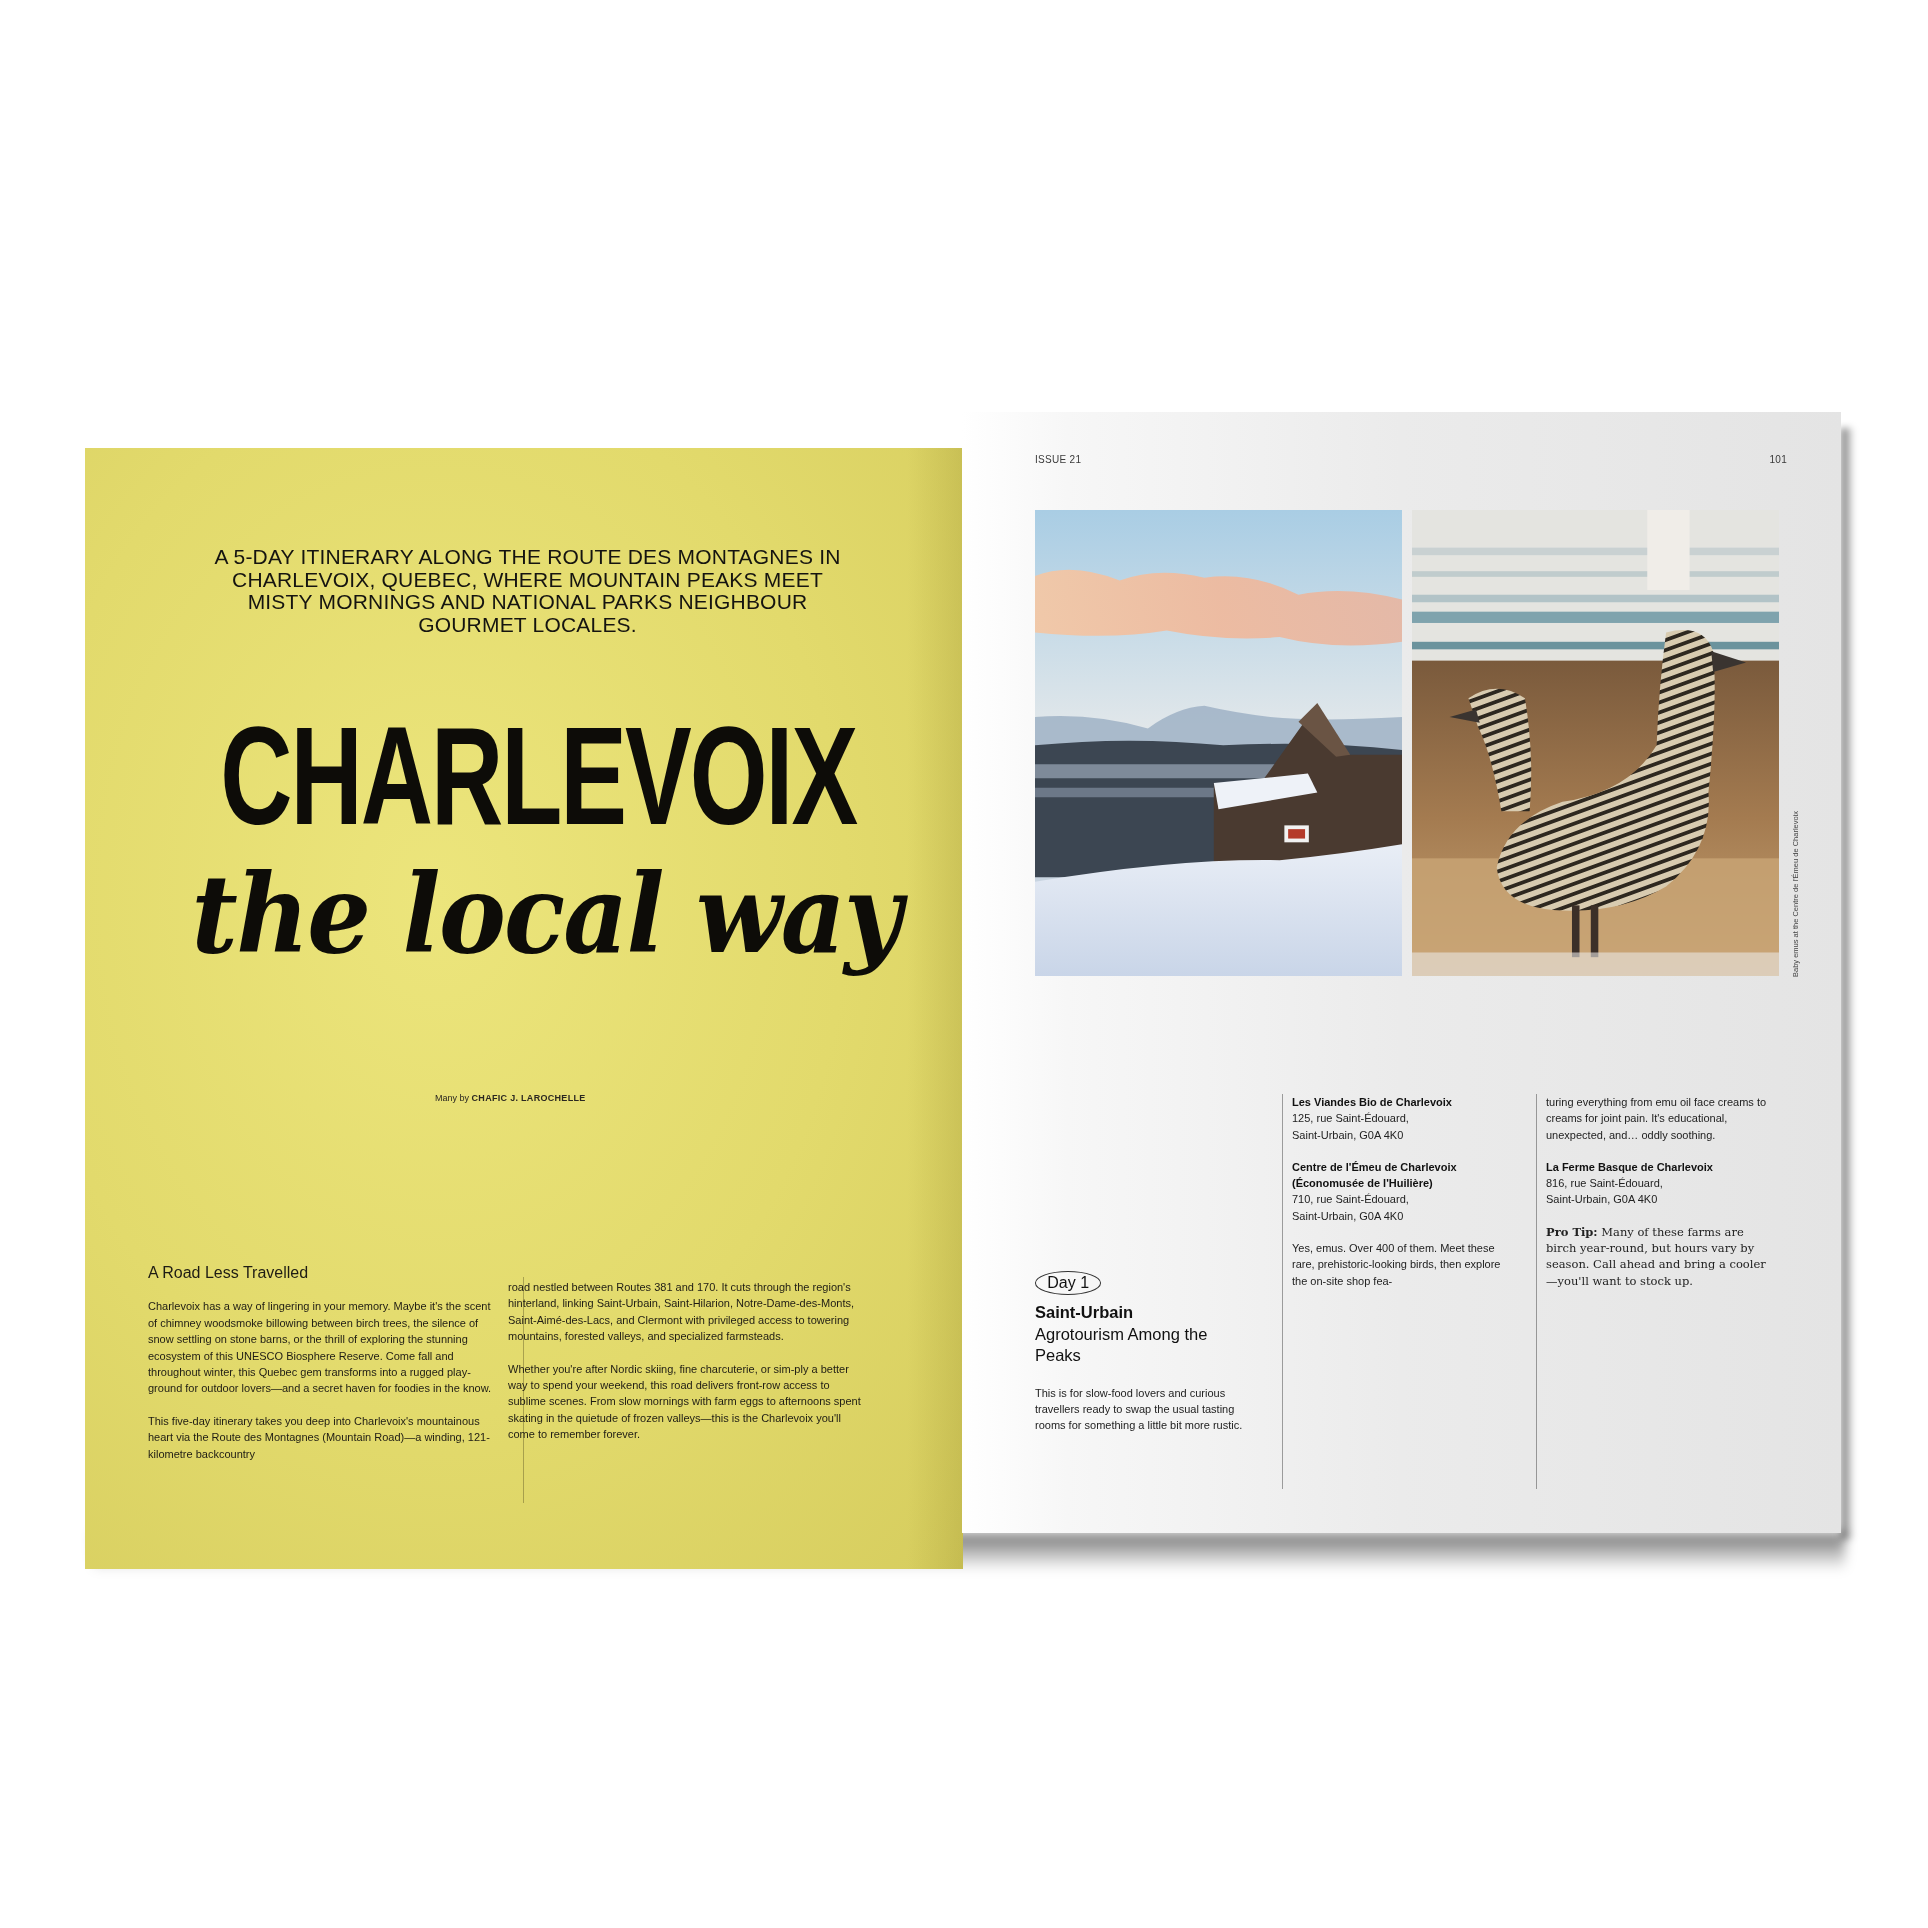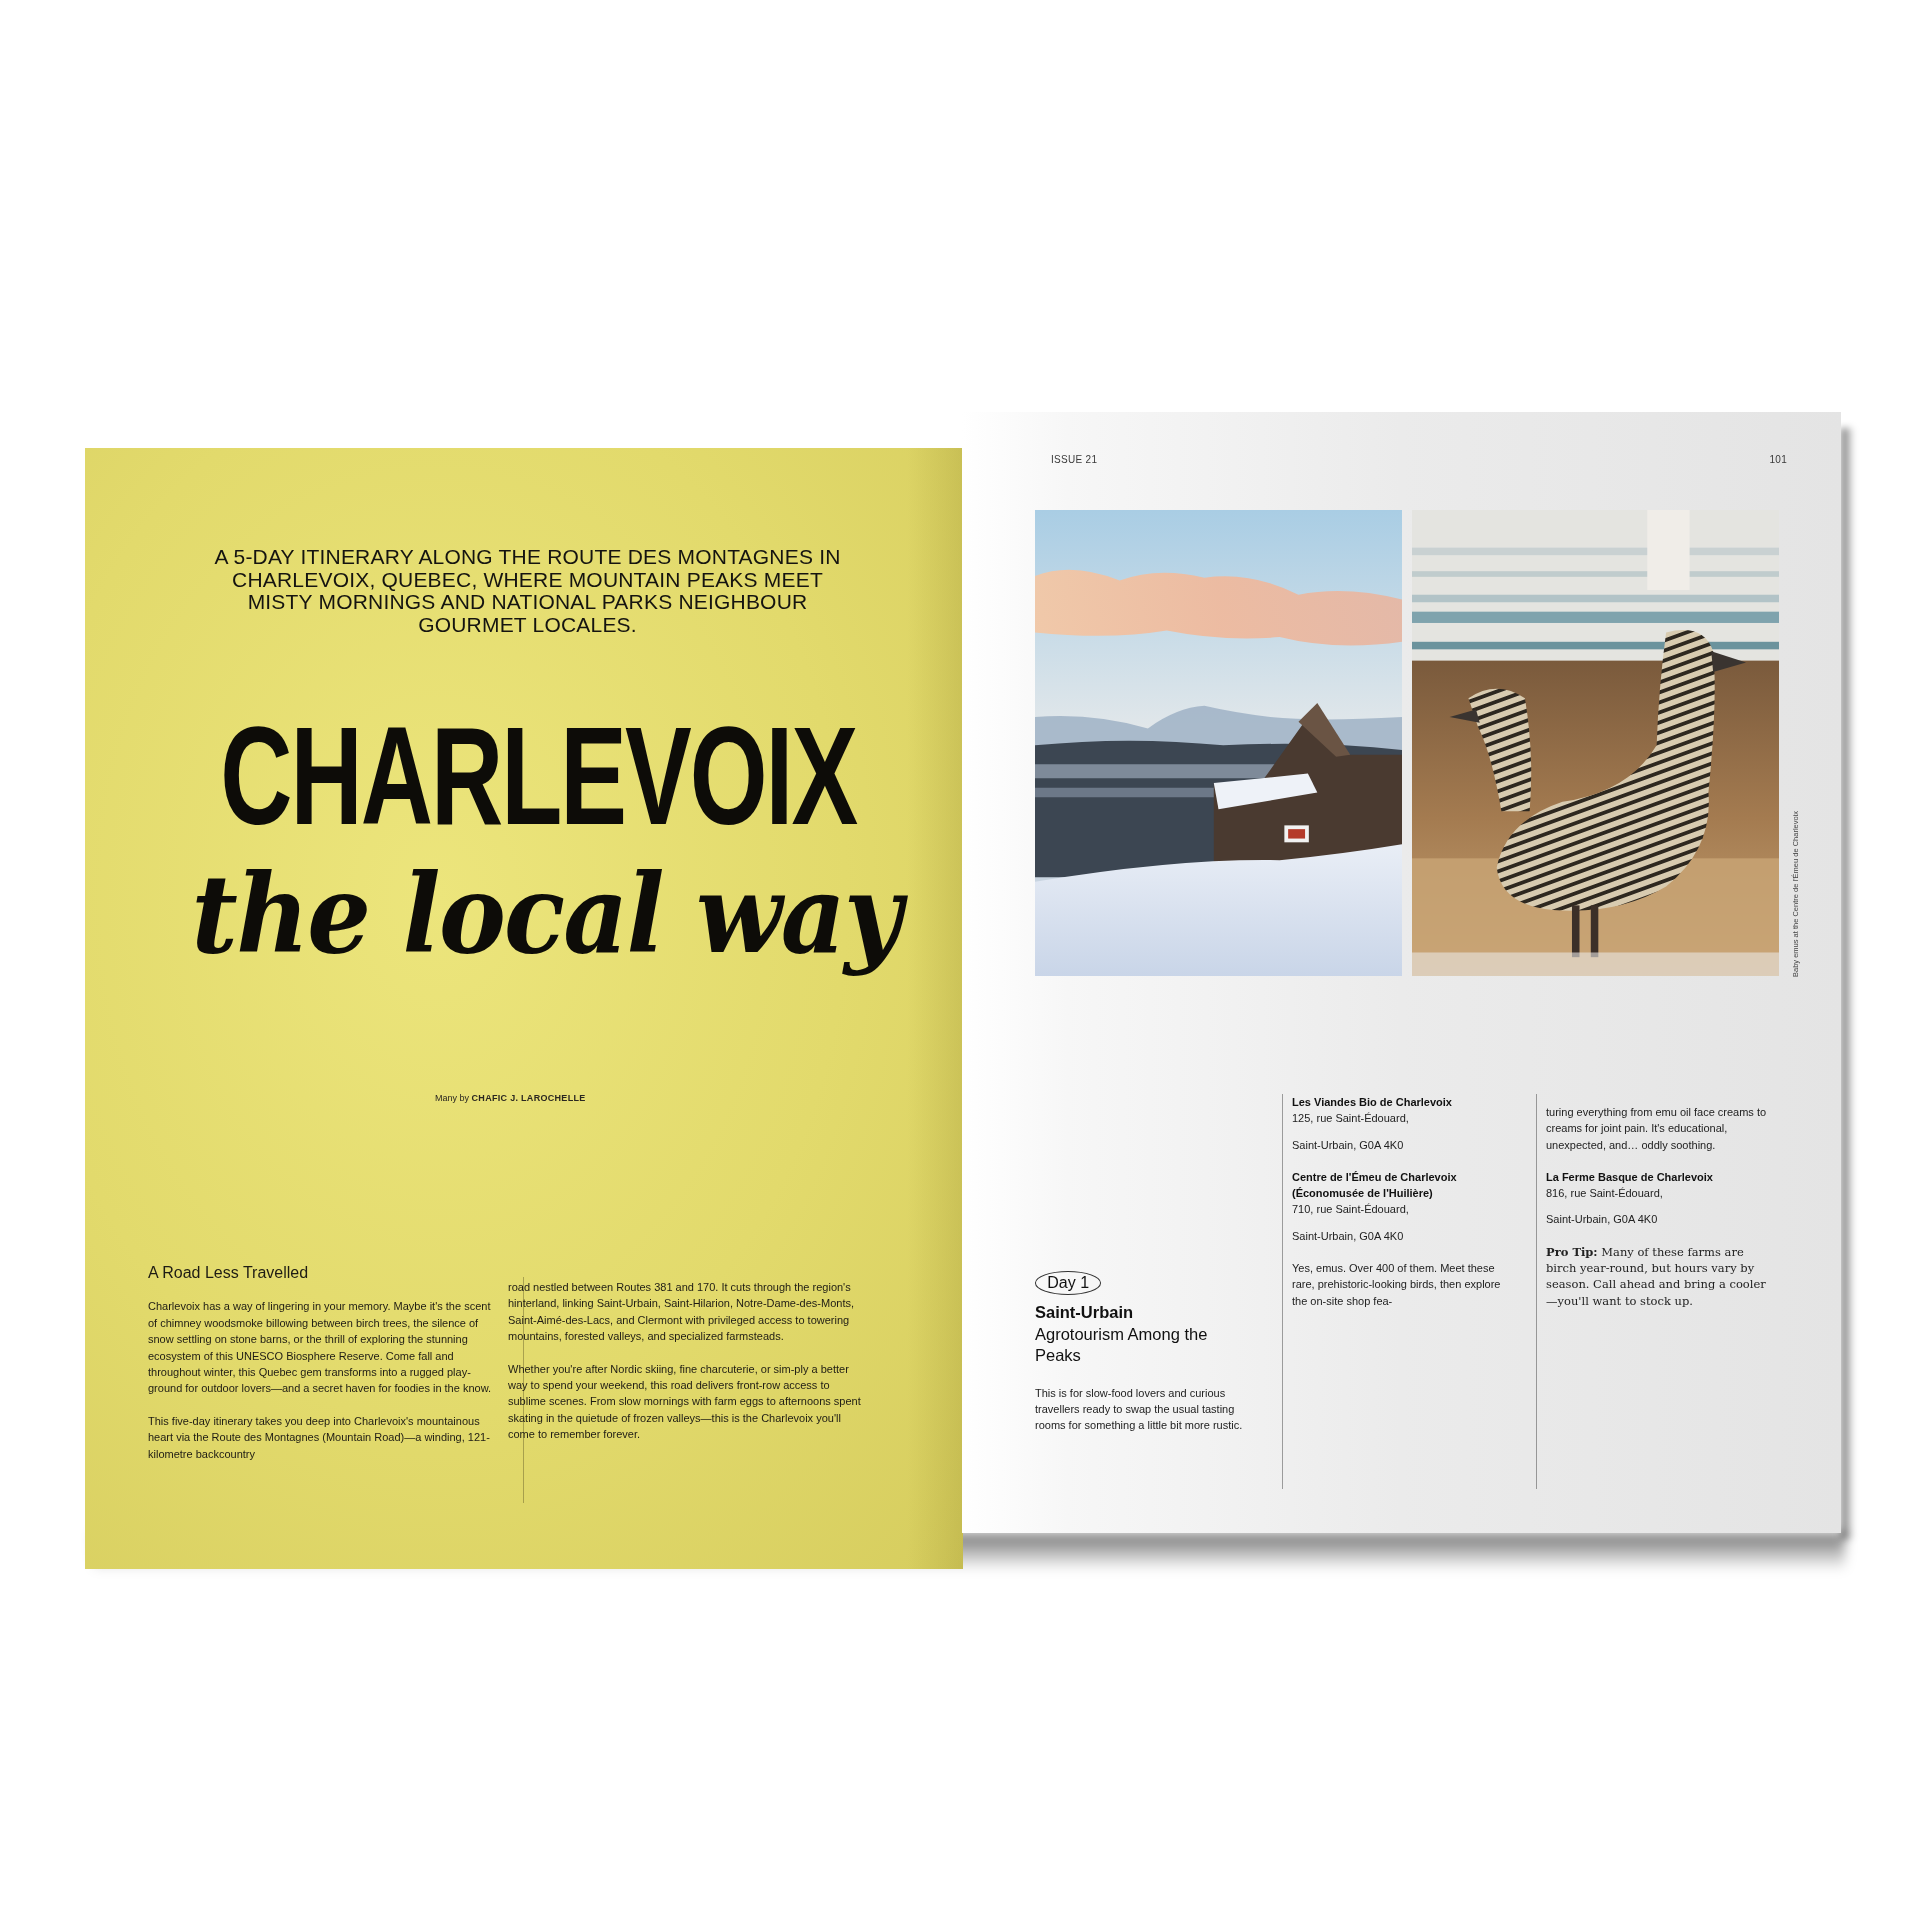--- a/index.html
+++ b/index.html
@@ -59,21 +59,21 @@
     position: absolute; left: 438px; top: 829px; width: 0.9px; height: 226px; background: rgba(60,55,20,0.35);
   }
   .sub-head { font-weight: 400; font-size: 16px; margin-bottom: 17px; }
 
   
   .page-right {
     position: absolute; left: 962px; top: 412px; width: 879px; height: 1121px;
     background: linear-gradient(to right, #ffffff 0%, #f7f7f7 12%, #ebebeb 50%, #e4e4e4 100%);
   }
   .running-head { position: absolute; top: 42px; font-size: 10px; color: #3a3a3a; letter-spacing: 0.3px; }
-  .rh-left { left: 89px; }
+  .rh-left { left: 73px; }
   .rh-right { right: 54px; }
 
   .photo { position: absolute; top: 98px; height: 466px; overflow: hidden; }
   .photo-landscape { left: 73px; width: 367px; }
   .photo-emus { left: 450px; width: 367px; }
 
   .caption-vert {
     position: absolute; left: 829px; top: 565px; font-size: 7.5px; color: #444;
     transform: rotate(-90deg); transform-origin: 0 0; white-space: nowrap;
   }
@@ -81,21 +81,21 @@
   .day-badge {
     position: absolute; left: 73px; top: 859px; padding: 1.9px 11.3px; border: 1.3px solid #333;
     border-radius: 50%; font-size: 16px; color: #111;
   }
   .day-place { position: absolute; left: 73px; top: 891px; font-size: 16.5px; font-weight: 700; color: #111; }
   .day-title { position: absolute; left: 73px; top: 912px; width: 217px; font-size: 16.5px; line-height: 21px; color: #111; }
   .day-intro { position: absolute; left: 73px; top: 973px; width: 226px; font-size: 11px; line-height: 16px; color: #222; }
 
   .venue-col { position: absolute; width: 222px; font-size: 11px; line-height: 16.3px; color: #222; }
   .venue-col .vname { font-weight: 700; color: #111; }
-  .venue-col p { margin-bottom: 16px; margin-top: 10px; }
+  .venue-col p { margin-bottom: 16px; }
   .v-col-1 { left: 330px; top: 682px; }
   .v-col-2 { left: 584px; top: 682px; }
   .v-rule { position: absolute; width: 0.9px; background: rgba(0,0,0,0.35); }
   .vr-1 { left: 320px; top: 682px; height: 395px; }
   .vr-2 { left: 574px; top: 682px; height: 395px; }
   .pro-tip { font-family: "DejaVu Serif", serif; font-size: 11.5px; line-height: 16.3px; color: #222; }
   .pro-tip b { font-weight: 700; }
 </style>
 </head>
 <body>

